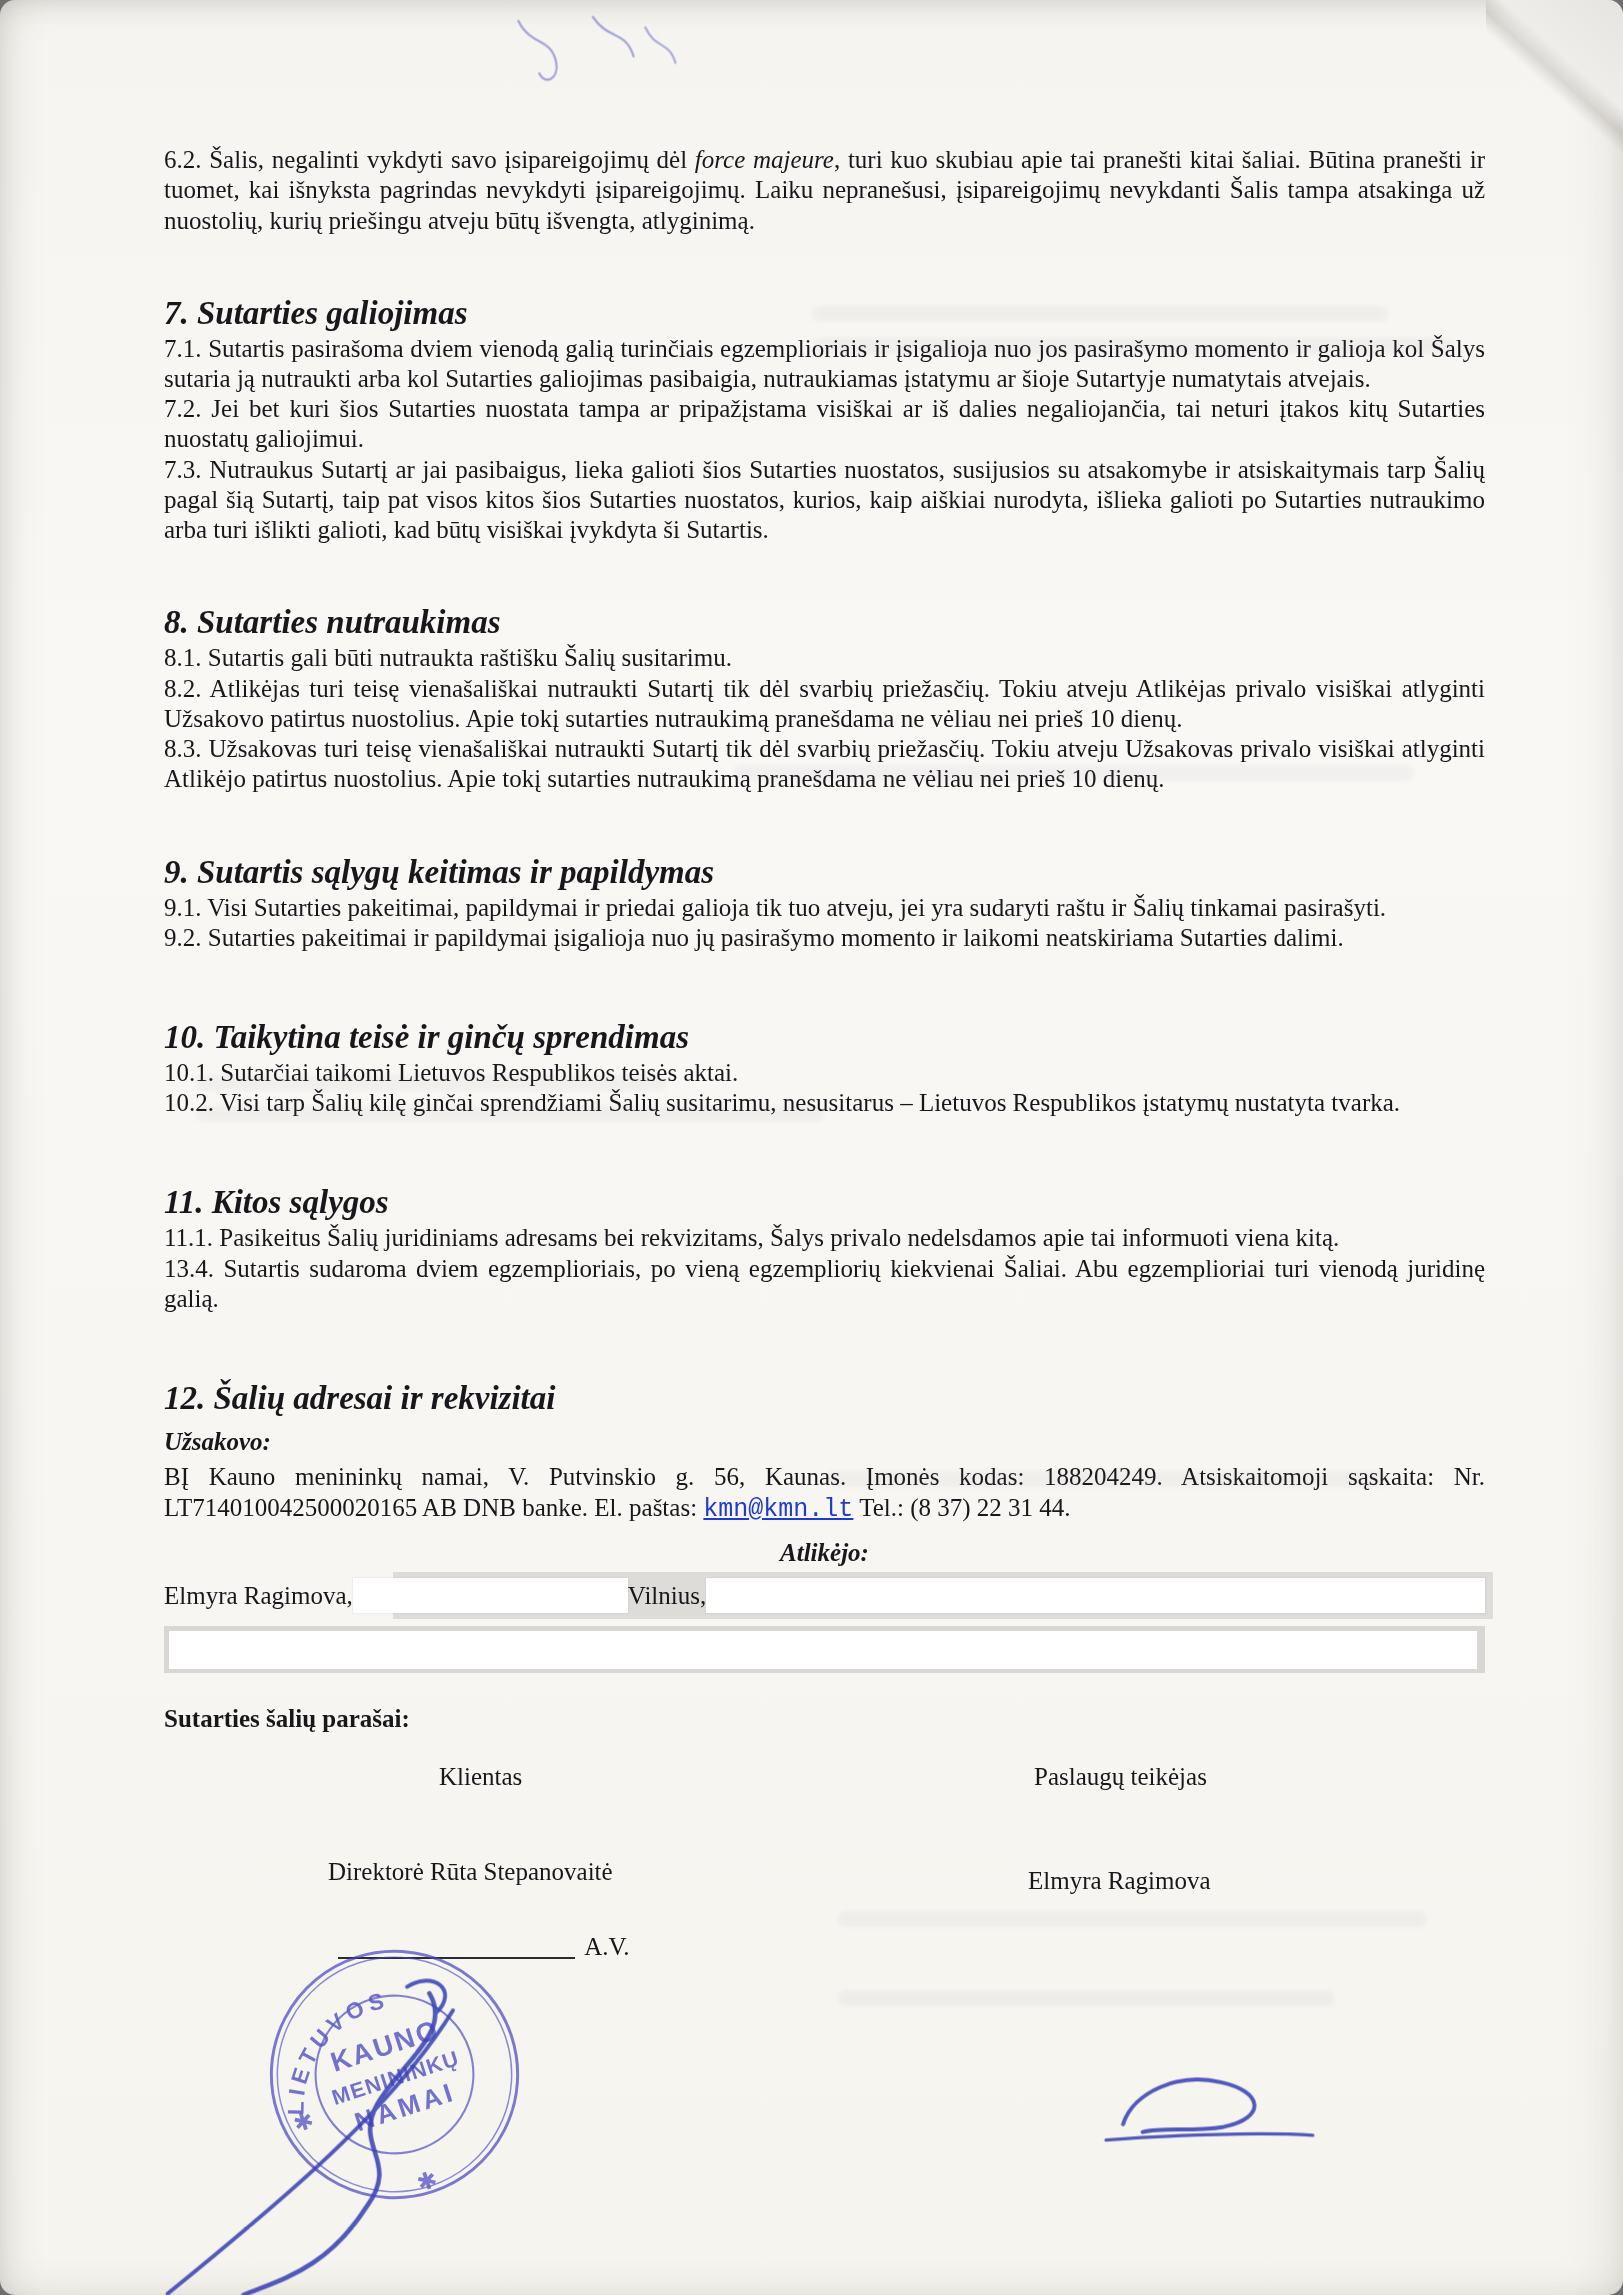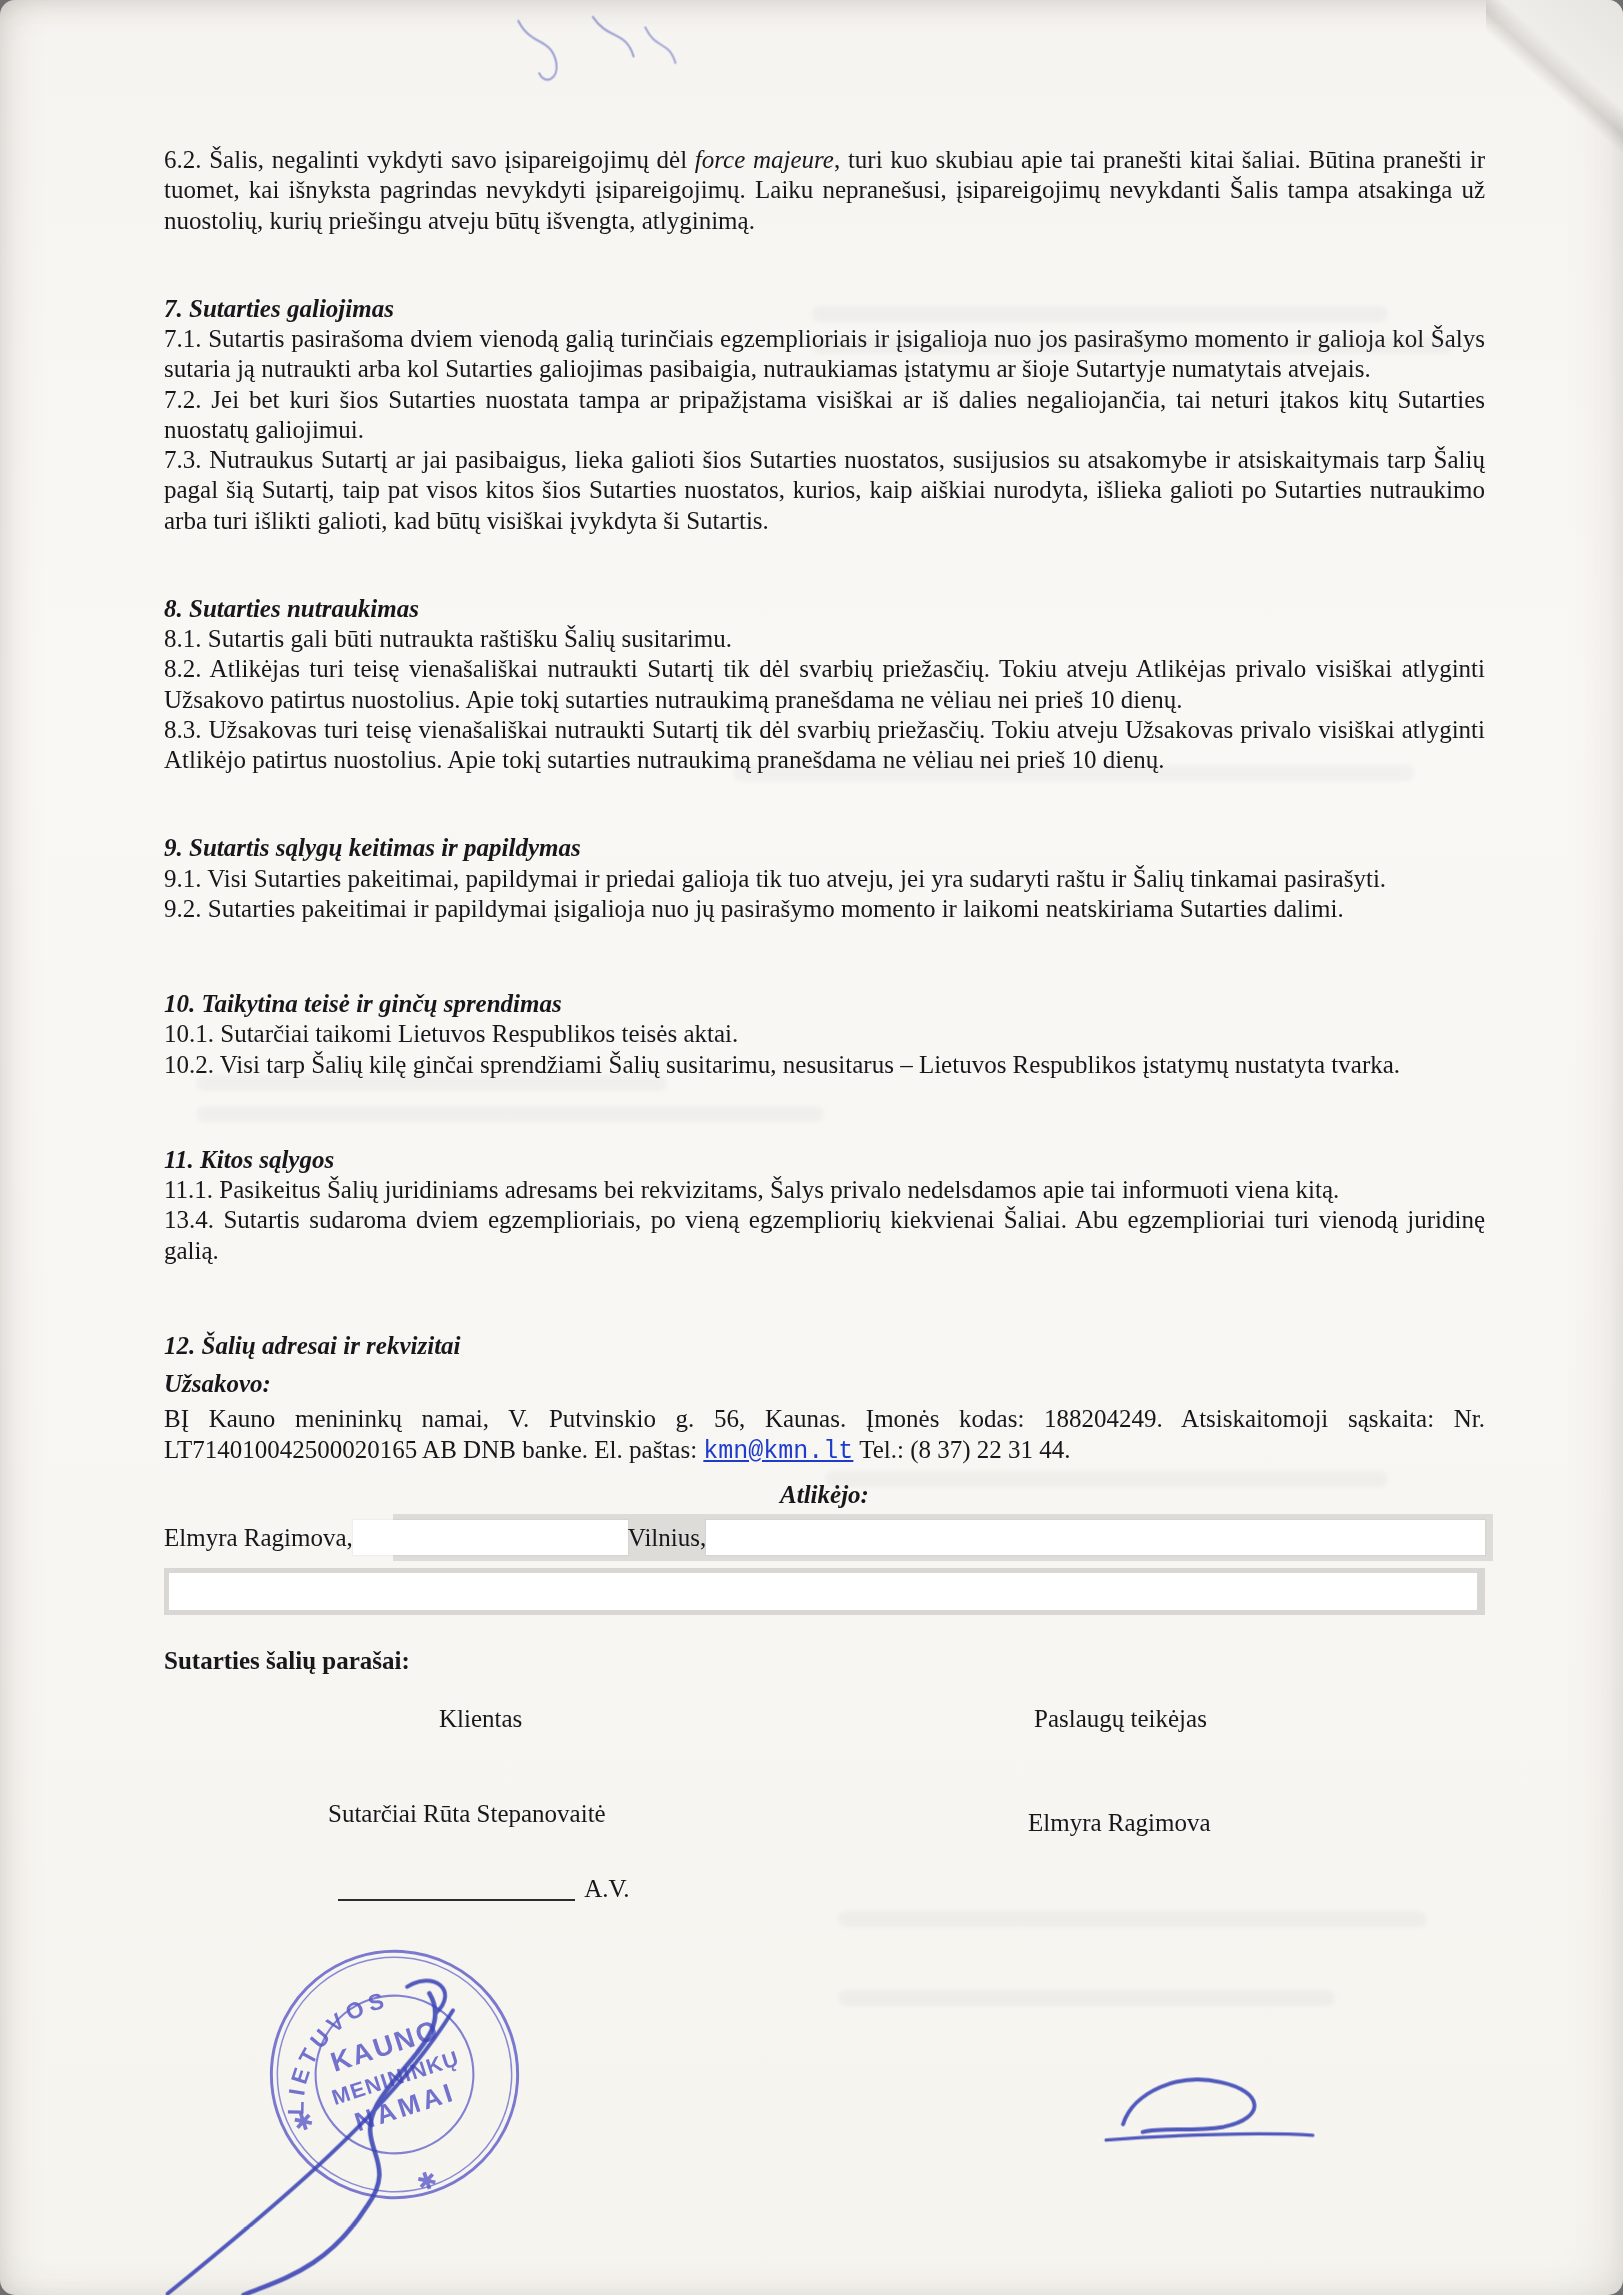--- a/index.html
+++ b/index.html
@@ -11,21 +11,21 @@
     box-shadow: inset 17px 0 46px -21px rgba(90,85,78,.28),
                 inset -22px 0 59px -26px rgba(90,85,78,.22),
                 inset 0 11.8px 33px -19.6px rgba(90,85,78,.18);
     font-family:"Liberation Serif","DejaVu Serif",serif;
     font-size:25px; line-height:1.21; color:#17171c;
     overflow:hidden;
     border-radius:15px;
   }
   .content { position:absolute; left:164px; top:145px; width:1321px; }
   p.clause { margin:0; text-align:justify; }
-  h3.sec { margin:58px 0 0 0; font-size:25px; line-height:1.21; font-style:italic; font-weight:bold; }
+  h3.sec { margin:58px 0 0 0; font-size:33px; line-height:1.21; font-style:italic; font-weight:bold; }
   h3.sec.big { margin-top:65px; }
   p.label { margin:7.9px 0 0 0; font-style:italic; font-weight:bold; }
   p.label.mt { margin-top:13px;text-align:center; }
   p.para { margin:5.2px 0 0 0; text-align:justify; }
   .email { color:#1f3bcc; text-decoration:underline; cursor:pointer;font-family:Liberation Mono, monospace; }
 
   .atlikejo-row { position:relative; margin-top:9.2px; height:37px; display:flex; align-items:center; }
   .gray-strip { position:absolute; left:229px; right:-7.9px; top:-5.2px; bottom:-5.2px; background:#dedcd8; z-index:0; }
   .atlikejo-row span { position:relative; z-index:1; }
   .redact { display:inline-block; background:#ffffff; height:35px; box-shadow:0 0 0 1.3px rgba(0,0,0,0.03); }
@@ -111,21 +111,21 @@
 
     <div class="gray-band">
       <div class="redact-wide"></div>
     </div>
 
     <p class="sig-title">Sutarties šalių parašai:</p>
 
     <div class="sig-grid">
       <p class="role-left">Klientas</p>
       <p class="role-right">Paslaugų teikėjas</p>
-      <p class="name-left">Sutarčiai Rūta Stepanovaitė</p>
+      <p class="name-left">Direktorė Rūta Stepanovaitė</p>
       <p class="name-right">Elmyra Ragimova</p>
       <p class="av-line"><span class="av-underline"></span><span>A.V.</span></p>
     </div>
 
   </div>
 
   <svg class="stamp" viewBox="0 0 440 440" style="font-size:38px">
     <g fill="none" stroke="#4646c2">
       <circle cx="220" cy="220" r="206" stroke-width="5" opacity="0.8"></circle>
       <circle cx="220" cy="220" r="196" stroke-width="2.5" opacity="0.7"></circle>

